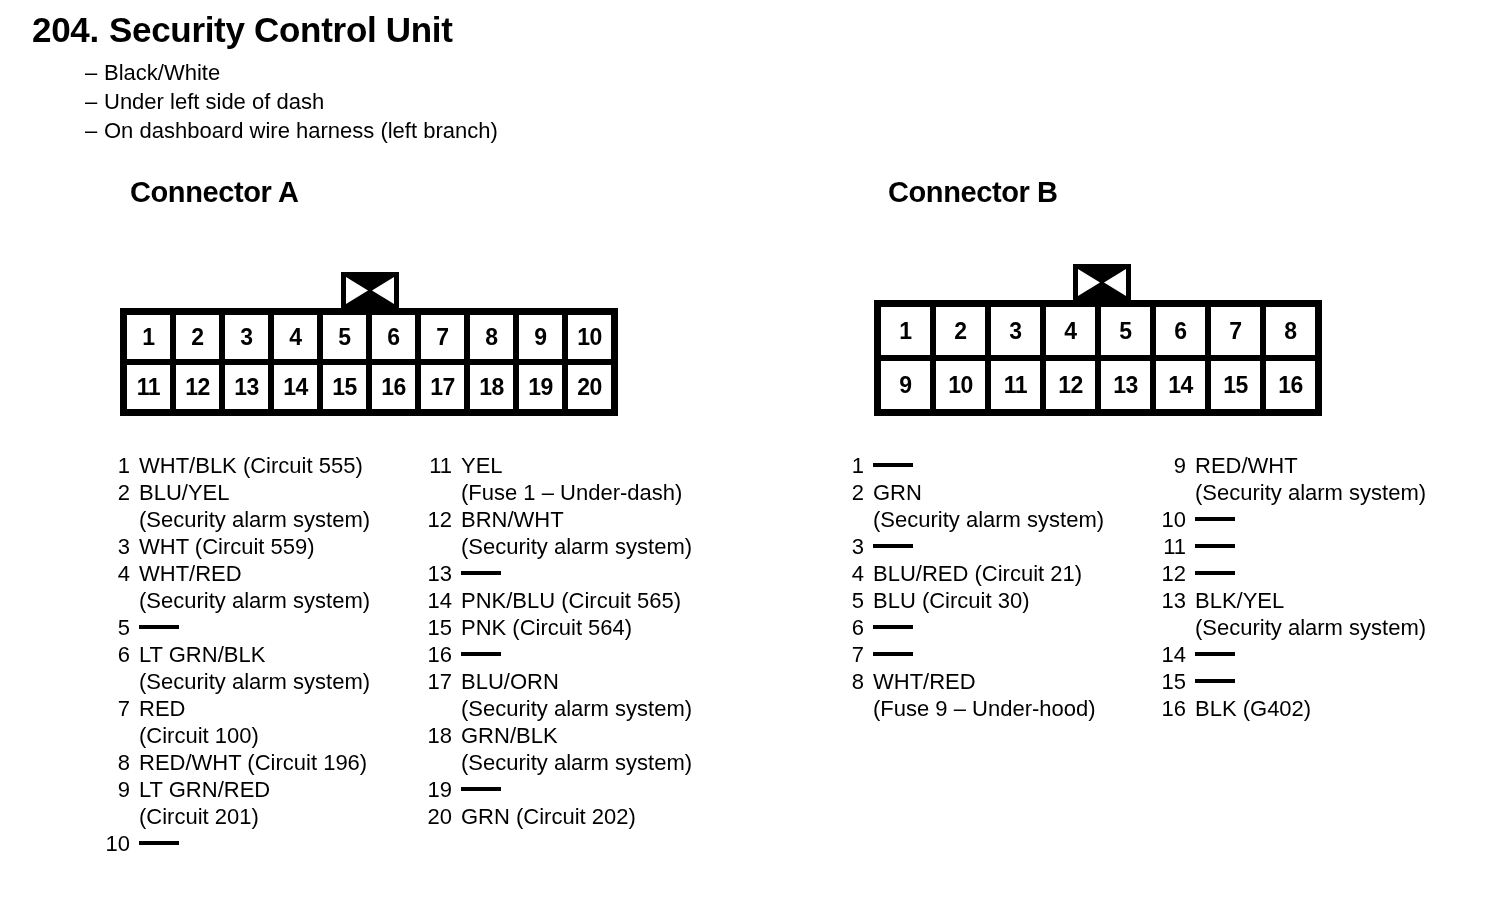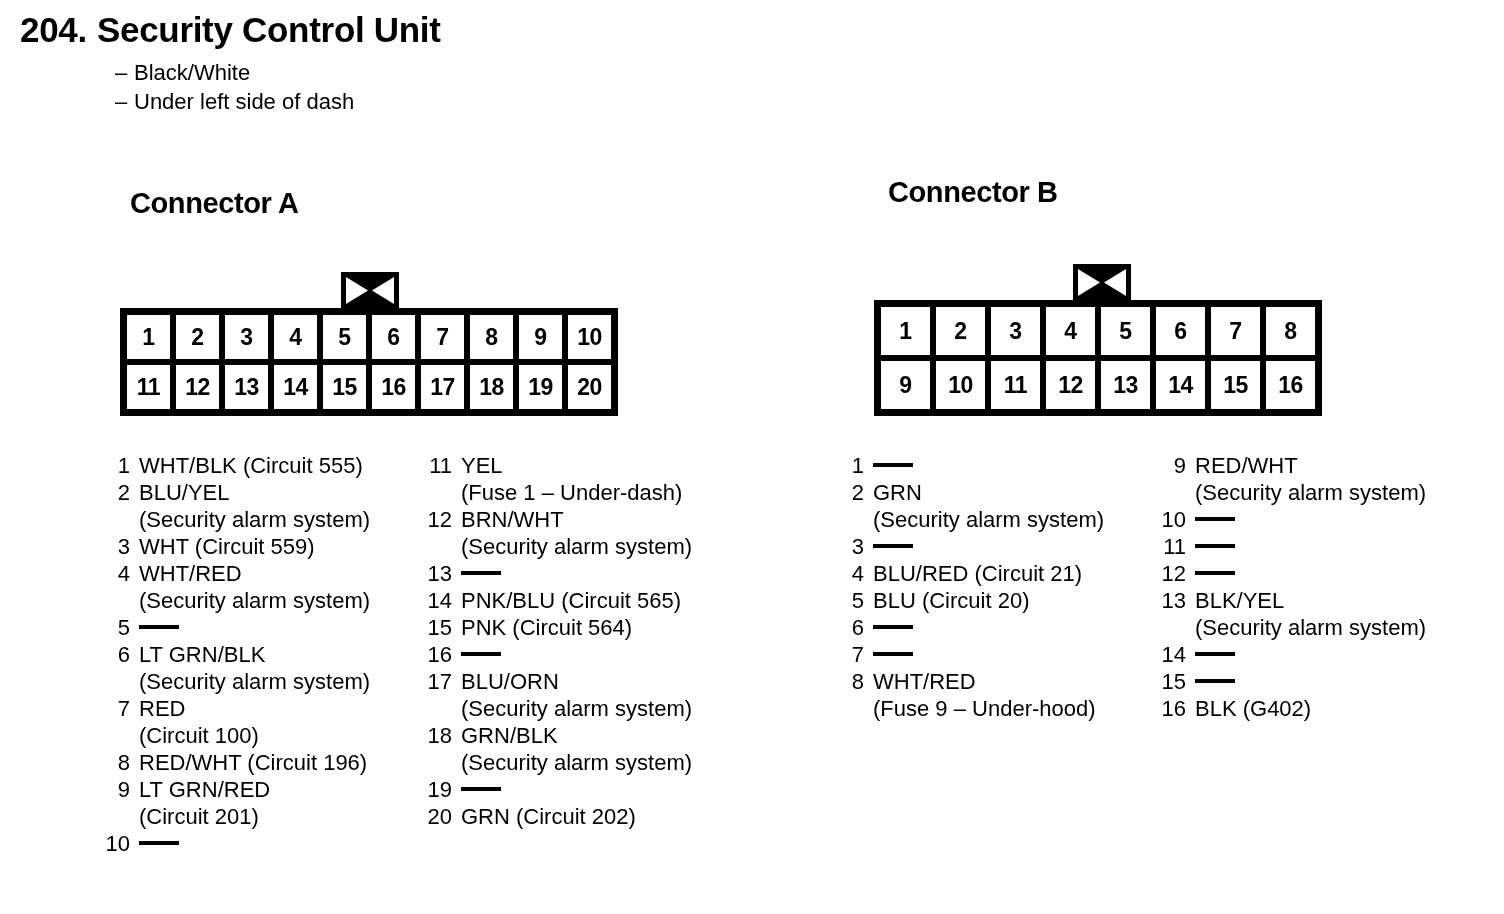--- a/index.html
+++ b/index.html
@@ -14,57 +14,57 @@
     position: relative;
     overflow: hidden;
     font-family: "Liberation Sans", sans-serif;
     color: #000000;
     -webkit-font-smoothing: none;
   }
 
   
   #page-header {
     position: absolute;
-    left: 20px;
+    left: 32px;
     top: 8px;
     width: 1000px;
   }
   .doc-title {
     font-size: 35px;
     font-weight: bold;
     letter-spacing: -0.3px;
     line-height: 44px;
     white-space: nowrap;
   }
   .doc-title .title-num {
     margin-right: 10px;
   }
   .subtitle-list {
     margin-top: 6px;
-    margin-left: 95px;
+    margin-left: 53px;
   }
   .subtitle-line {
     font-size: 22px;
     line-height: 29px;
     white-space: nowrap;
   }
   .subtitle-line .sub-dash {
     display: inline-block;
     width: 19px;
   }
 
   
   .connector-heading {
     position: absolute;
     font-size: 29px;
     font-weight: bold;
     letter-spacing: -0.4px;
     white-space: nowrap;
   }
-  #heading-a { left: 130px; top: 176px; margin-top: 11px; }
+  #heading-a { left: 130px; top: 176px; }
   #heading-b { left: 888px; top: 176px; text-align: right; }
 
   
   .connector-diagram {
     position: absolute;
   }
   #diagram-a { left: 120px; top: 272px; }
   #diagram-b { left: 874px; top: 264px; }
 
   .latch-tab {
@@ -151,20 +151,23 @@
 <div id="page-header">
   <div class="doc-title">
     <span class="title-num">204.</span><span>Security Control Unit</span>
   </div>
   <div class="subtitle-list">
     <div class="subtitle-line">
       <span class="sub-dash">–</span><span>Black/White</span>
     </div>
     <div class="subtitle-line">
       <span class="sub-dash">–</span><span>Under left side of dash</span>
+    </div>
+    <div class="subtitle-line">
+      <span class="sub-dash">–</span><span>On dashboard wire harness (left branch)</span>
     </div>
   </div>
 </div>
 
 <div class="connector-heading" id="heading-a">Connector A</div>
 <div class="connector-heading" id="heading-b">Connector B</div>
 
 <div class="connector-diagram" id="diagram-a">
   <div class="latch-tab">
     <svg class="bowtie" viewBox="0 0 48 27" preserveAspectRatio="none">
@@ -337,21 +340,21 @@
     <div class="pin-entry">
       <span class="pin-num">3</span>
       <span class="pin-desc"><span class="empty-dash"></span></span>
     </div>
     <div class="pin-entry">
       <span class="pin-num">4</span>
       <span class="pin-desc">BLU/RED (Circuit 21)</span>
     </div>
     <div class="pin-entry">
       <span class="pin-num">5</span>
-      <span class="pin-desc">BLU (Circuit 20)</span>
+      <span class="pin-desc">BLU (Circuit 30)</span>
     </div>
     <div class="pin-entry">
       <span class="pin-num">6</span>
       <span class="pin-desc"><span class="empty-dash"></span></span>
     </div>
     <div class="pin-entry">
       <span class="pin-num">7</span>
       <span class="pin-desc"><span class="empty-dash"></span></span>
     </div>
     <div class="pin-entry">

